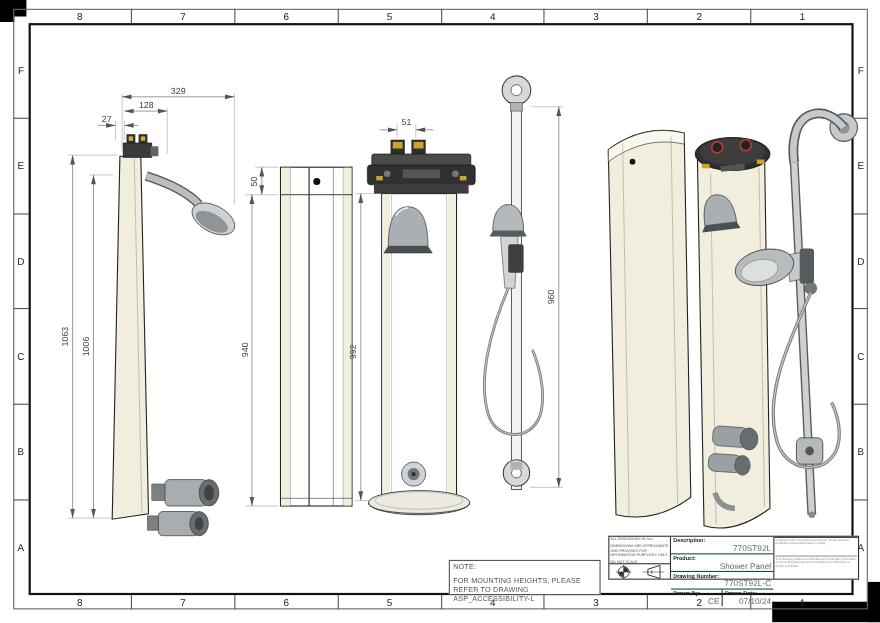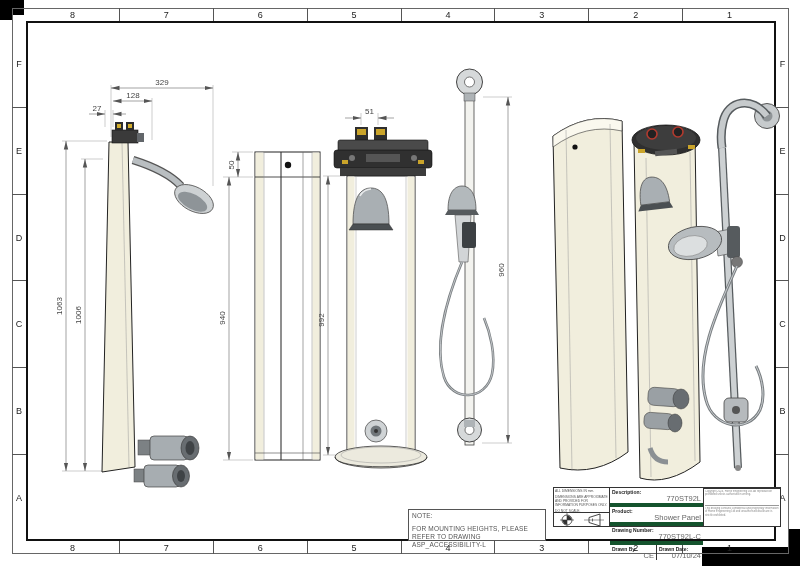--- a/index.html
+++ b/index.html
@@ -31,21 +31,21 @@
 
   .title-block{position:absolute;left:553px;top:487px;width:228px;height:40px;border:1px solid #333;
                background:#fff;display:flex;font-size:6px;color:#333}
   .tb-col1{width:56px;border-right:1px solid #333;display:flex;flex-direction:column}
   .tb-notes{flex:1;padding:1px;overflow:hidden}
   .tiny{font-size:6px;transform:scale(.55);transform-origin:0 0;width:181%;line-height:1.3;color:#555}
   .tiny p{margin:0 0 3px 0}
   .tb-symbols{height:14px;border-top:1px solid #333;display:flex;align-items:center;justify-content:space-around}
   .tb-col2{width:94px;border-right:1px solid #333;display:flex;flex-direction:column}
   .tb-row{flex:1;padding:1px 2px 0 2px;position:relative}
-  .tb-row + .tb-row{border-top:4px solid #14532d}
+  .tb-row + .tb-row{border-top:1px solid #14532d}
   .tb-label{font-size:5px;font-weight:bold;color:#222;display:block}
   .tb-value{display:block;text-align:right;font-size:7.5px;color:#666;margin-top:-1px}
   .tb-row-split{display:flex;padding:0}
   .tb-row-split .sub{flex:1;padding:1px 2px 0 2px}
   .tb-row-split .sub + .sub{border-left:1px solid #333}
   .tb-col3{flex:1;display:flex;flex-direction:column}
   .tb-brand{height:26px;display:flex}
   .logo{width:47px;height:100%;display:flex;align-items:center;justify-content:center;
         color:#fff;font-weight:bold;font-size:12px;letter-spacing:1px}
   .addr{flex:1;padding:1px;overflow:hidden}

